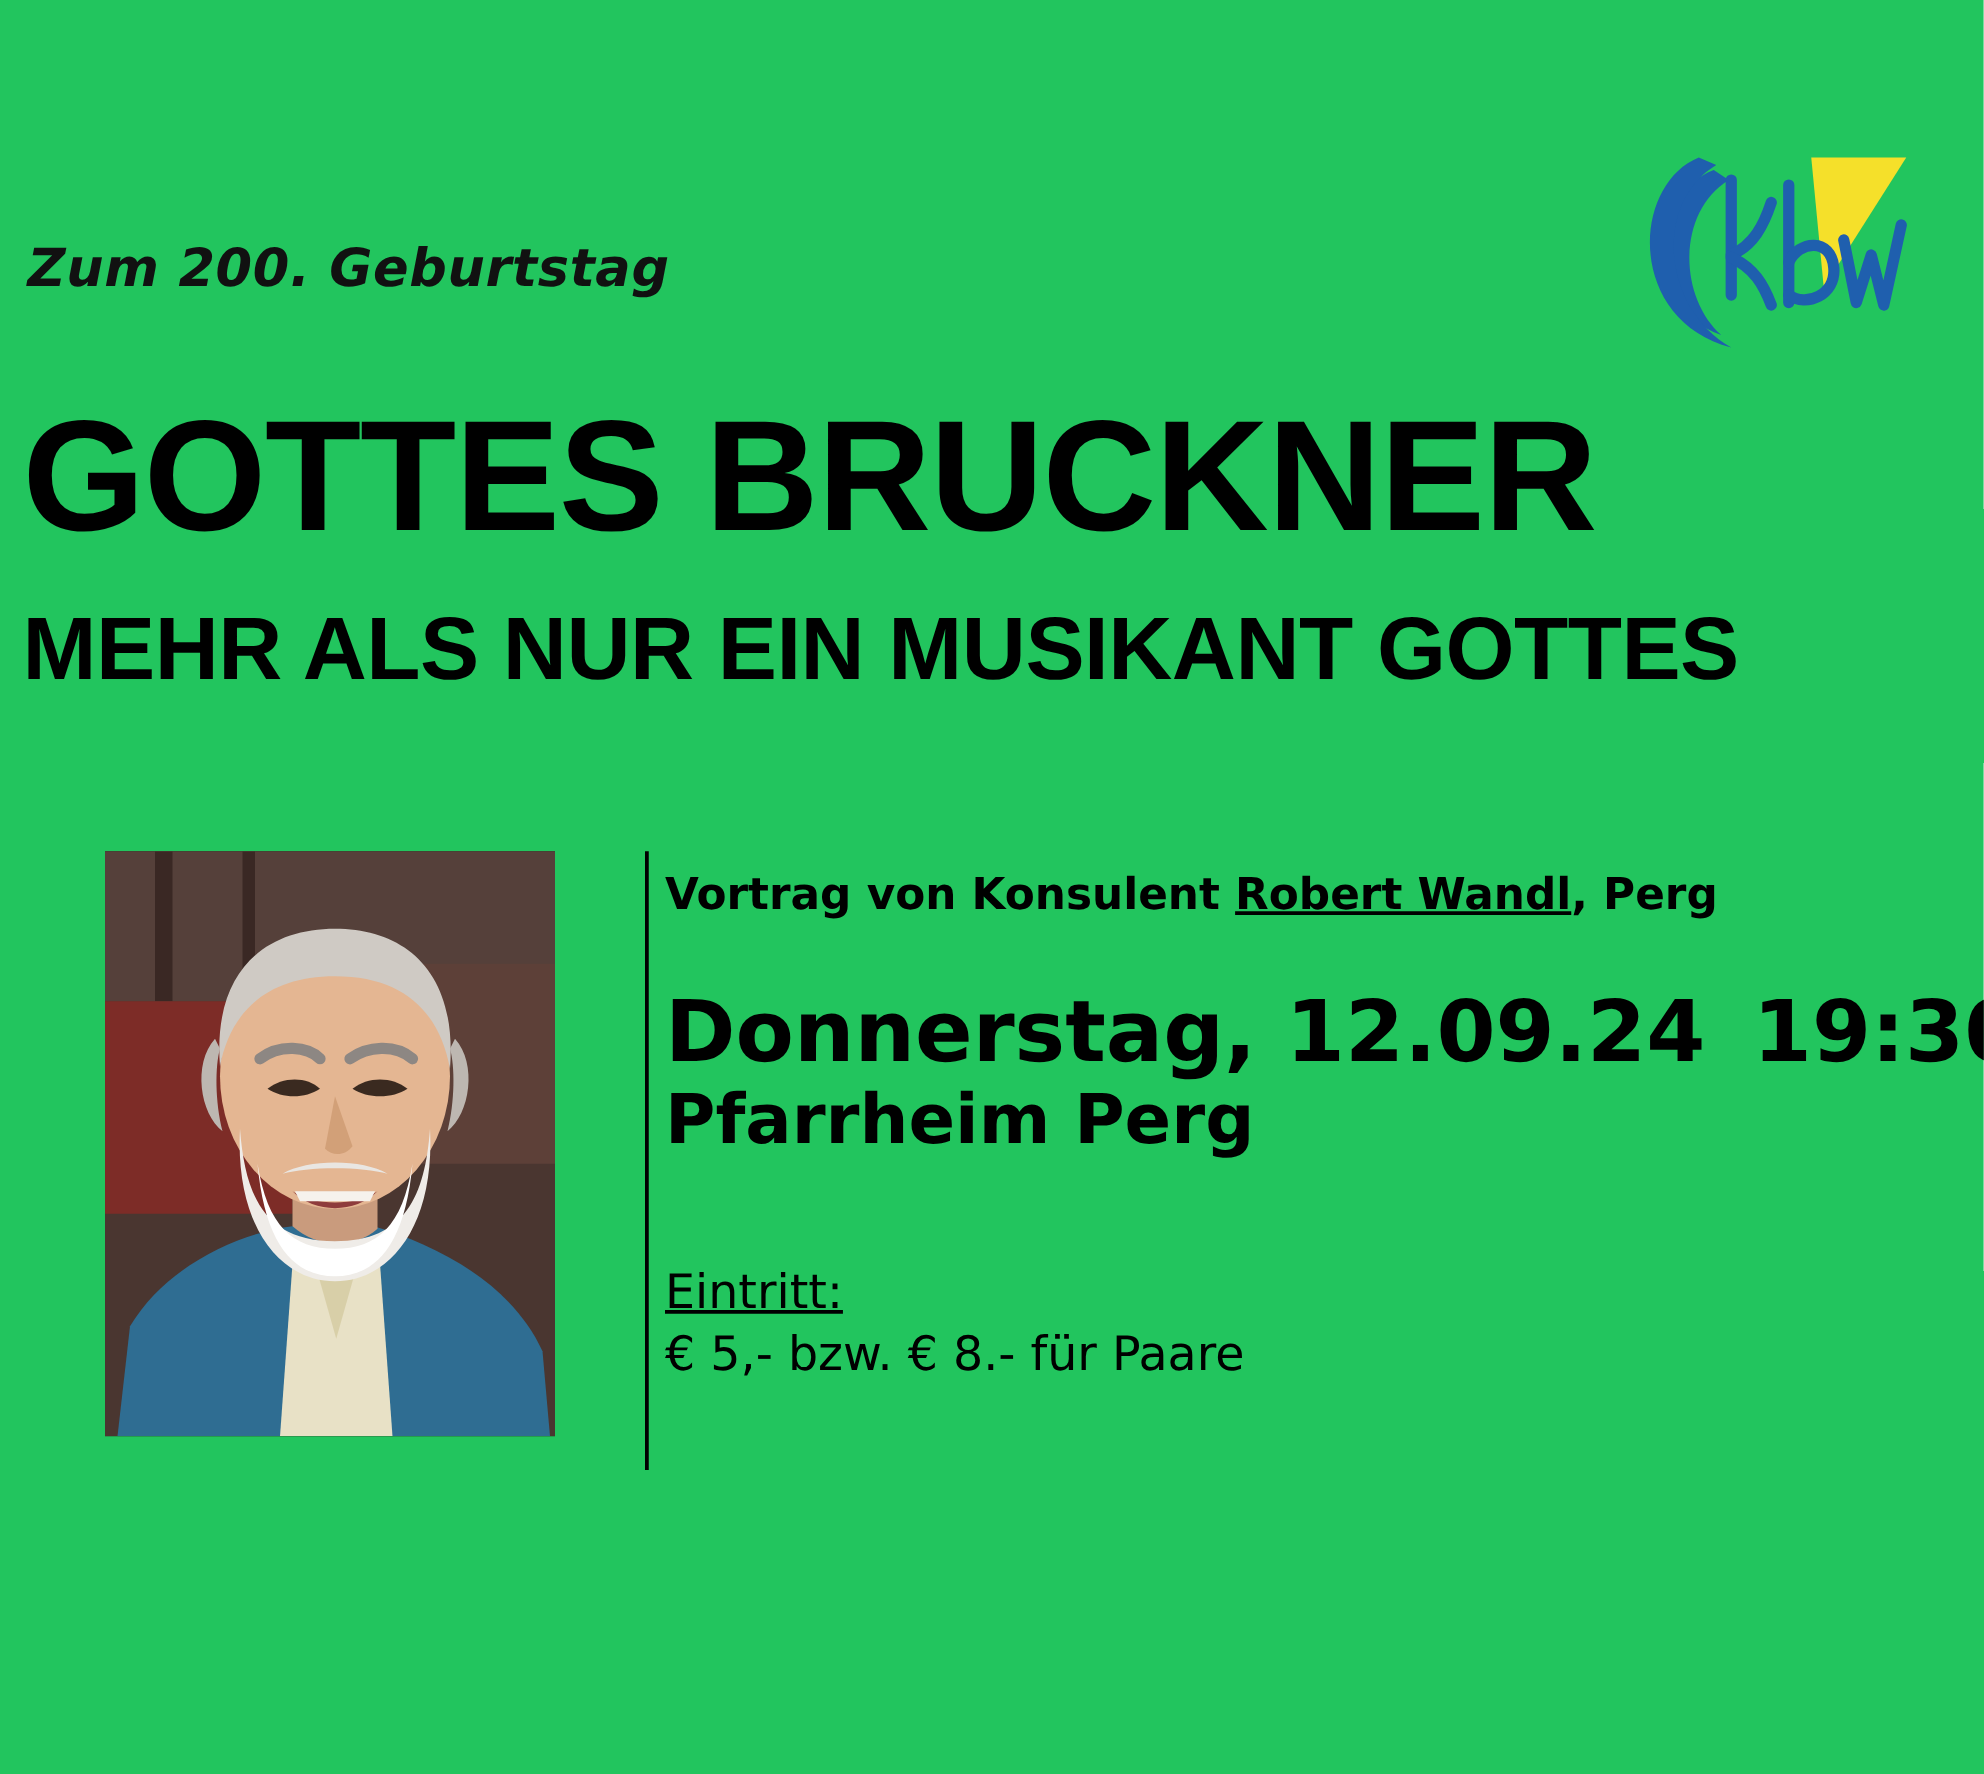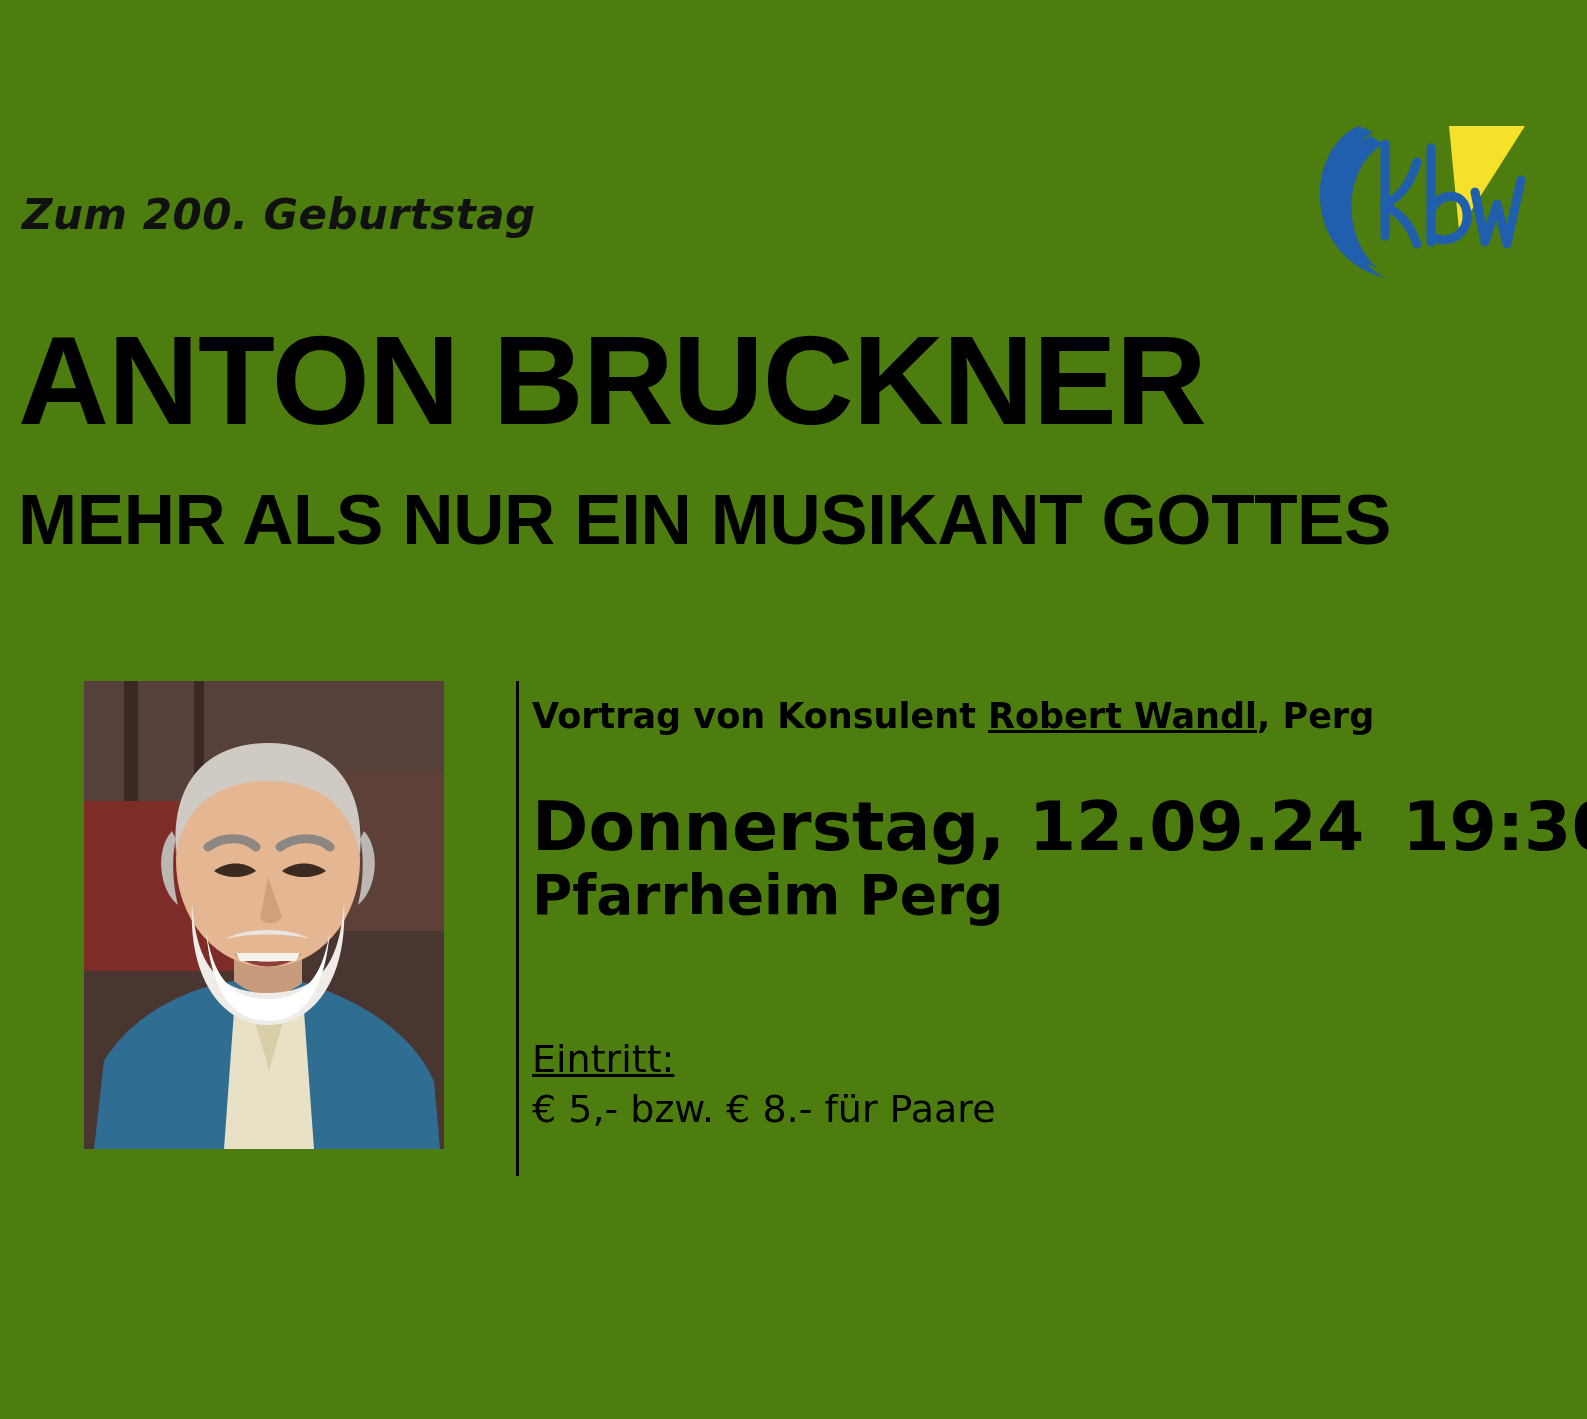--- a/index.html
+++ b/index.html
@@ -13,21 +13,21 @@
     font-family: "DejaVu Sans", sans-serif;
     color: #000000;
     position: relative;
     overflow: hidden;
   }
 
   .poster {
     position: relative;
     width: 1587px;
     height: 1419px;
-    background: #4d7c0f;
+    background: #22c55e;
   }
 
   
   .kicker {
     position: absolute;
     left: 22px;
     top: 190px;
     font-family: "DejaVu Sans", sans-serif;
     font-style: italic;
     font-weight: 600;
@@ -128,21 +128,21 @@
     font-weight: bold;
     font-size: 55px;
     line-height: 1.12;
     white-space: nowrap;
   }
 
   .fee-label {
     font-family: "DejaVu Sans", sans-serif;
     font-size: 38px;
     text-decoration: underline;
-    margin-top: 110px;
+    margin-top: 84px;
     white-space: nowrap;
   }
   .fee-value {
     font-family: "DejaVu Sans", sans-serif;
     font-size: 38px;
     margin-top: 6px;
     white-space: nowrap;
   }
 </style>
 </head>
@@ -161,21 +161,21 @@
         <path d="M86 26 L86 118"></path>
         <path d="M86 86 C104 78, 112 62, 118 44"></path>
         <path d="M86 88 C104 96, 112 110, 118 126"></path>
         <path d="M132 30 L132 124"></path>
         <path d="M132 92 C140 74, 166 72, 168 96 C170 118, 146 128, 132 118"></path>
         <path d="M176 74 L186 124 L198 86 L208 126 L222 62"></path>
       </g>
     </svg>
   </div>
 
-  <div class="title">ANTON BRUCKNER</div>
+  <div class="title">GOTTES BRUCKNER</div>
   <div class="subtitle">MEHR ALS NUR EIN MUSIKANT GOTTES</div>
 
   <div class="portrait">
     <svg width="360" height="468" viewBox="0 0 360 468">
       <rect x="0" y="0" width="360" height="468" fill="#4a3630"></rect>
       <rect x="0" y="0" width="360" height="120" fill="#55403a"></rect>
       <rect x="40" y="0" width="14" height="120" fill="#3a2824"></rect>
       <rect x="110" y="0" width="10" height="120" fill="#3a2824"></rect>
       <rect x="0" y="120" width="150" height="170" fill="#7d2c27"></rect>
       <rect x="250" y="90" width="110" height="160" fill="#5d4038"></rect>

